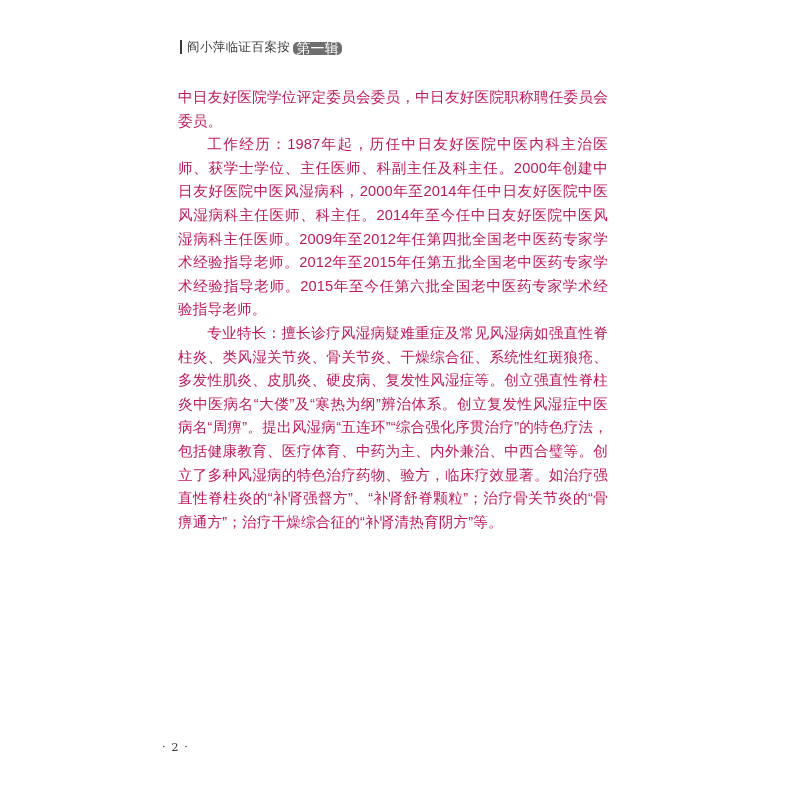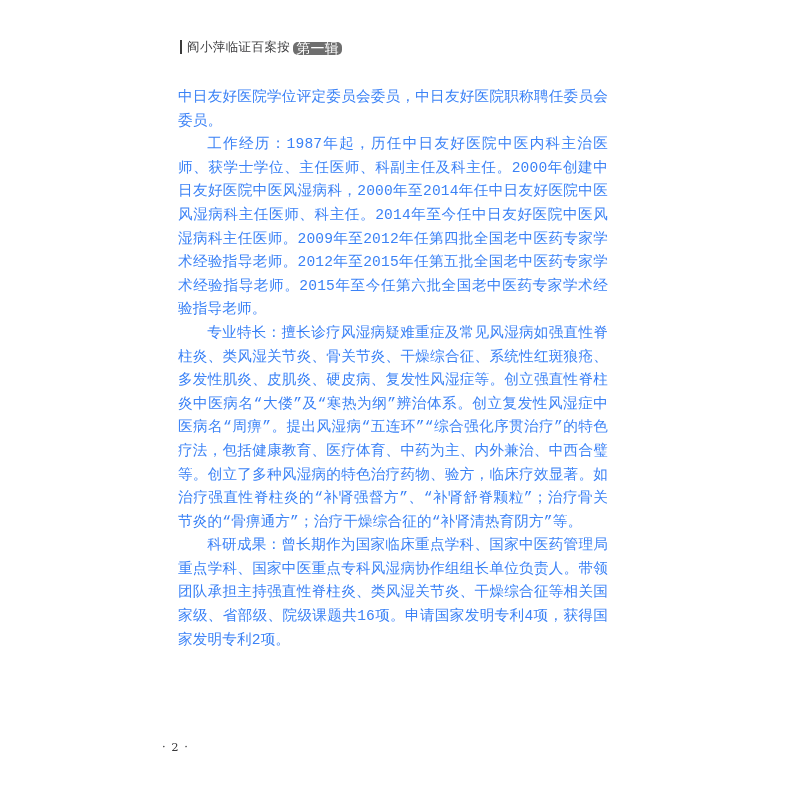--- a/index.html
+++ b/index.html
@@ -59,25 +59,25 @@
     letter-spacing: 0.3px;
     white-space: nowrap;
     border-radius: 5px;
     transform: translateY(1px);
   }
   
   .body-text p {
     margin: 0 0 0 0;
     font-size: 14.6px;
     line-height: 23.6px;
-    color: #3b82f6;
+    color: #be185d;
     text-align: justify;
     text-justify: inter-character;
     letter-spacing: 0.15px;
-    font-family: Liberation Mono, monospace;
+    font-family: Liberation Sans, sans-serif;
   }
   .body-text p.indent {
     text-indent: 2em;
   }
   
   .folio {
     position: absolute;
     left: 162px;
     top: 740px;
     font-size: 11.5px;
@@ -97,20 +97,19 @@
     <div class="running-header">
       <span class="header-rule"></span>
       <span class="header-title">阎小萍临证百案按</span>
       <span class="header-badge">第一辑</span>
     </div>
 
     <div class="body-text">
       <p>中日友好医院学位评定委员会委员，中日友好医院职称聘任委员会委员。</p>
       <p class="indent">工作经历：1987年起，历任中日友好医院中医内科主治医师、获学士学位、主任医师、科副主任及科主任。2000年创建中日友好医院中医风湿病科，2000年至2014年任中日友好医院中医风湿病科主任医师、科主任。2014年至今任中日友好医院中医风湿病科主任医师。2009年至2012年任第四批全国老中医药专家学术经验指导老师。2012年至2015年任第五批全国老中医药专家学术经验指导老师。2015年至今任第六批全国老中医药专家学术经验指导老师。</p>
       <p class="indent">专业特长：擅长诊疗风湿病疑难重症及常见风湿病如强直性脊柱炎、类风湿关节炎、骨关节炎、干燥综合征、系统性红斑狼疮、多发性肌炎、皮肌炎、硬皮病、复发性风湿症等。创立强直性脊柱炎中医病名“大偻”及“寒热为纲”辨治体系。创立复发性风湿症中医病名“周痹”。提出风湿病“五连环”“综合强化序贯治疗”的特色疗法，包括健康教育、医疗体育、中药为主、内外兼治、中西合璧等。创立了多种风湿病的特色治疗药物、验方，临床疗效显著。如治疗强直性脊柱炎的“补肾强督方”、“补肾舒脊颗粒”；治疗骨关节炎的“骨痹通方”；治疗干燥综合征的“补肾清热育阴方”等。</p>
-      <p class="indent">科研成果：曾长期作为国家临床重点学科、国家中医药管理局重点学科、国家中医重点专科风湿病协作组组长单位负责人。带领团队承担主持强直性脊柱炎、类风湿关节炎、干燥综合征等相关国家级、省部级、院级课题共16项。申请国家发明专利4项，获得国家发明专利2项。</p>
     </div>
 
   </div>
 
   <div class="folio">· 2 ·</div>
 
 </div>
 
 </body></html>

